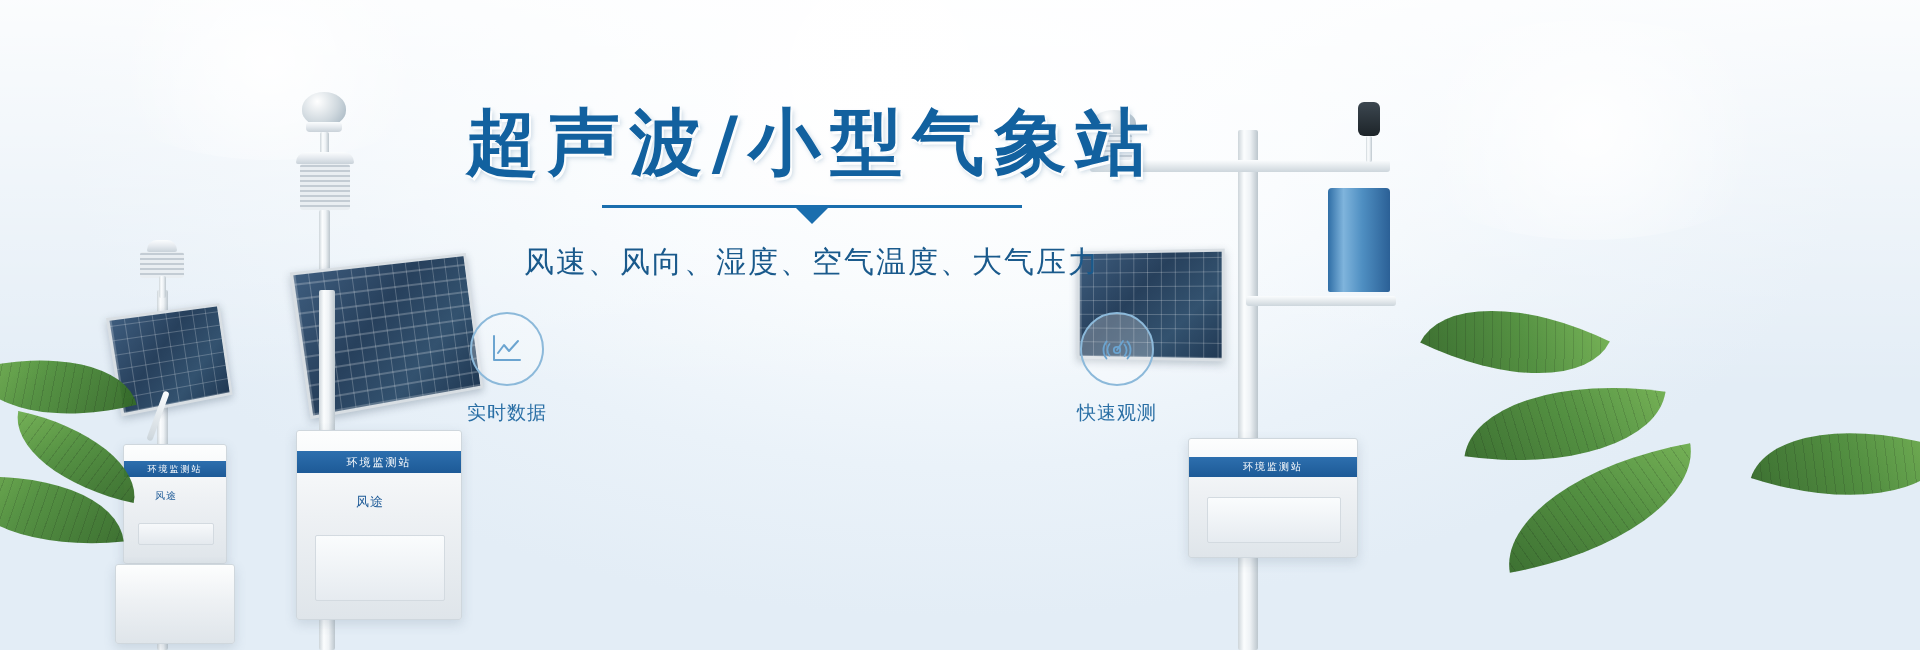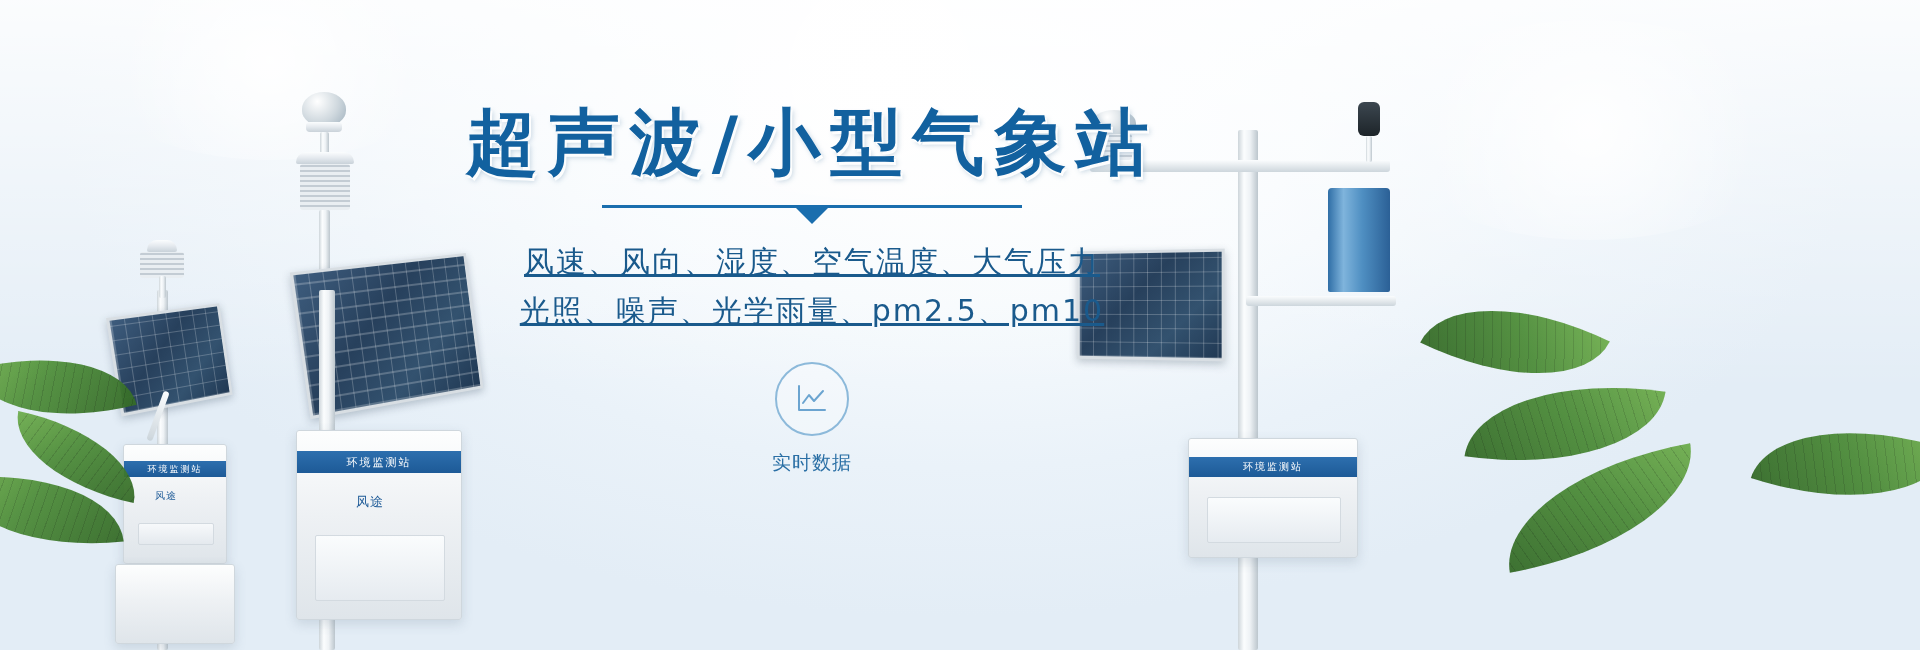--- a/index.html
+++ b/index.html
@@ -67,28 +67,27 @@
   }
 
   .sub-lines { margin-top:22px; }
   .sub-line {
     font-size:30px;
     color:#1a5a8c;
     letter-spacing:2px;
     line-height:1.65;
     white-space:nowrap;
     font-family:"DejaVu Sans","Liberation Sans",sans-serif;
-    text-decoration:underline;
   }
 
   
   .features {
     margin-top:26px;
     display:flex;
-    justify-content:center;
+    justify-content:space-between;
     gap:50px;
   }
   .feature { width:110px; text-align:center; }
   .feature .circle {
     width:74px; height:74px;
     margin:0 auto;
     border:2px solid #8cb9da;
     border-radius:50%;
     display:flex; align-items:center; justify-content:center;
     background:rgba(255,255,255,.25);
@@ -261,33 +260,45 @@
 
     <div class="headline">超声波/小型气象站</div>
 
     <div class="divider">
       <div class="line"></div>
       <div class="tri"></div>
     </div>
 
     <div class="sub-lines">
       <div class="sub-line">风速、风向、湿度、空气温度、大气压力</div>
-      <div class="sub-line">光照、噪声、光学雨量、pm2.5、pm10</div>
     </div>
 
     <div class="features">
 
       <div class="feature">
         <div class="circle">
           <svg width="40" height="40" viewBox="0 0 40 40" fill="none" stroke="#6ba4d0" stroke-width="2" stroke-linecap="round" stroke-linejoin="round">
             <path d="M7 7 L7 31 L33 31"></path>
             <path d="M11 24 L17 16 L22 22 L31 12"></path>
           </svg>
         </div>
         <div class="flabel">实时数据</div>
       </div>
 
+      <div class="feature">
+        <div class="circle">
+          <svg width="40" height="40" viewBox="0 0 40 40" fill="none" stroke="#6ba4d0" stroke-width="1.8" stroke-linecap="round">
+            <circle cx="20" cy="21" r="3.2"></circle>
+            <path d="M20 21 L26 12"></path>
+            <path d="M12.5 26.5 a9 9 0 0 1 0-11.5"></path>
+            <path d="M9.5 29.5 a13.5 13.5 0 0 1 0-17"></path>
+            <path d="M27.5 15.5 a9 9 0 0 1 0 11.5"></path>
+            <path d="M30.5 12.5 a13.5 13.5 0 0 1 0 17"></path>
+          </svg>
+        </div>
+        <div class="flabel">快速观测</div>
+      </div>
 
 
 
     </div>
   </div>
 </div>
 
 </body></html>

